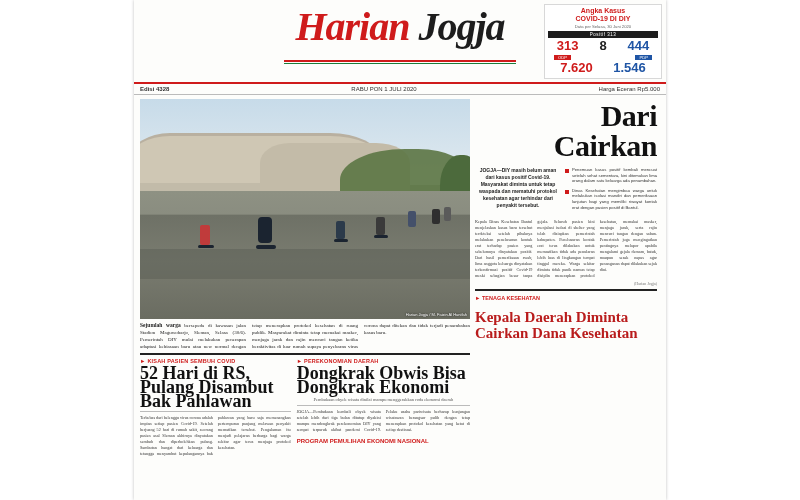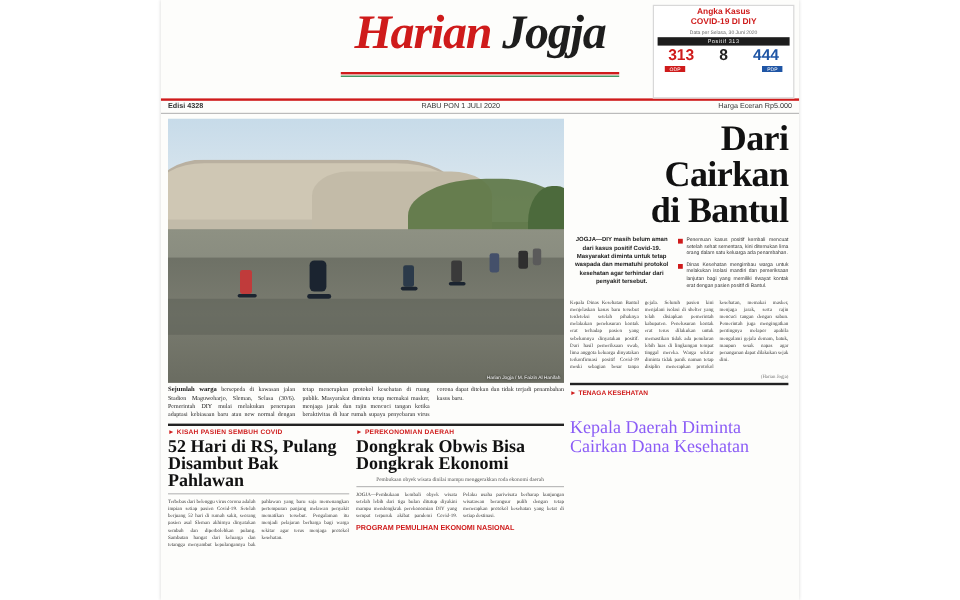--- a/index.html
+++ b/index.html
@@ -64,21 +64,21 @@
     left: 150px; right: 150px; top: 63px;
     height: 1px; background: #1a7d3c;
   }
 
   
   .covid-box {
     position: absolute;
     right: 4px; top: 4px;
     width: 118px;
     border: 1px solid #d8d8d8;
-    padding: 2px 3px 21px 3px;
+    padding: 2px 3px 3px 3px;
     background: #fff;
   }
   .covid-title {
     font-family: "Liberation Sans", sans-serif;
     font-weight: bold;
     font-size: 7px;
     color: #cf1b1b;
     text-align: center;
     line-height: 8px;
   }
@@ -236,21 +236,21 @@
     font-size: 5.5px;
     font-weight: bold;
     color: #cf1b1b;
     letter-spacing: .2px;
     margin-bottom: 2px;
   }
   .kicker .dot { color: #cf1b1b; }
   .headline-sm {
     font-family: "Liberation Serif", serif;
     font-weight: bold;
-    font-size: 15px;
+    font-size: 18px;
     line-height: 14px;
     color: #111;
     margin-bottom: 3px;
   }
   .byline {
     font-size: 4.5px;
     color: #555;
     text-align: center;
     margin-bottom: 2px;
   }
@@ -336,25 +336,25 @@
   }
   .bottom-kicker {
     font-family: "Liberation Sans", sans-serif;
     font-weight: bold;
     font-size: 5.5px;
     color: #cf1b1b;
     margin-top: 4px;
   }
   .bottom-headline {
     font-family: "Liberation Serif", serif;
-    font-weight: normal;
+    font-weight: bold;
     font-size: 15px;
     line-height: 16px;
-    color: #8b5cf6;
-    margin-top: 18px;
+    color: #b91c1c;
+    margin-top: 8px;
   }
 </style>
 </head>
 <body>
 
 <div class="page">
  <div class="sheet">
 
   <div class="masthead">
     <div class="logo-wrap">
@@ -378,20 +378,28 @@
         <div class="covid-cell">
           <div class="covid-val c-dark">8</div>
         </div>
         <div class="covid-cell">
           <div class="covid-val c-blue">444</div>
         </div>
       </div>
       <div class="tag-row">
         <span class="covid-tag tag-red">ODP</span>
         <span class="covid-tag tag-blue">PDP</span>
+      </div>
+      <div class="covid-row">
+        <div class="covid-cell">
+          <div class="covid-val c-red">7.620</div>
+        </div>
+        <div class="covid-cell">
+          <div class="covid-val c-blue">1.546</div>
+        </div>
       </div>
     </div>
   </div>
 
   <div class="datestrip">
     <span class="edition">Edisi 4328</span>
     <span>RABU PON 1 JULI 2020</span>
     <span>Harga Eceran Rp5.000</span>
   </div>
 
@@ -456,21 +464,20 @@
           </div>
           <div class="subhead">PROGRAM PEMULIHAN EKONOMI NASIONAL</div>
         </div>
       </div>
     </div>
 
     <div class="col-right">
       <div class="main-headline">
         <div>Dari</div>
         <div>Cairkan</div>
-        <div>di Bantul</div>
       </div>
 
       <div class="lead-row">
         <div class="lead-left">
           <div class="lead-text">JOGJA—DIY masih belum aman dari kasus positif Covid-19. Masyarakat diminta untuk tetap waspada dan mematuhi protokol kesehatan agar terhindar dari penyakit tersebut.</div>
         </div>
         <div class="lead-right bullets">
           <div class="bullet">
             <div class="sq"></div>
             <div class="txt">Penemuan kasus positif kembali mencuat setelah sehat sementara, kini ditemukan lima orang dalam satu keluarga ada penambahan.</div>

